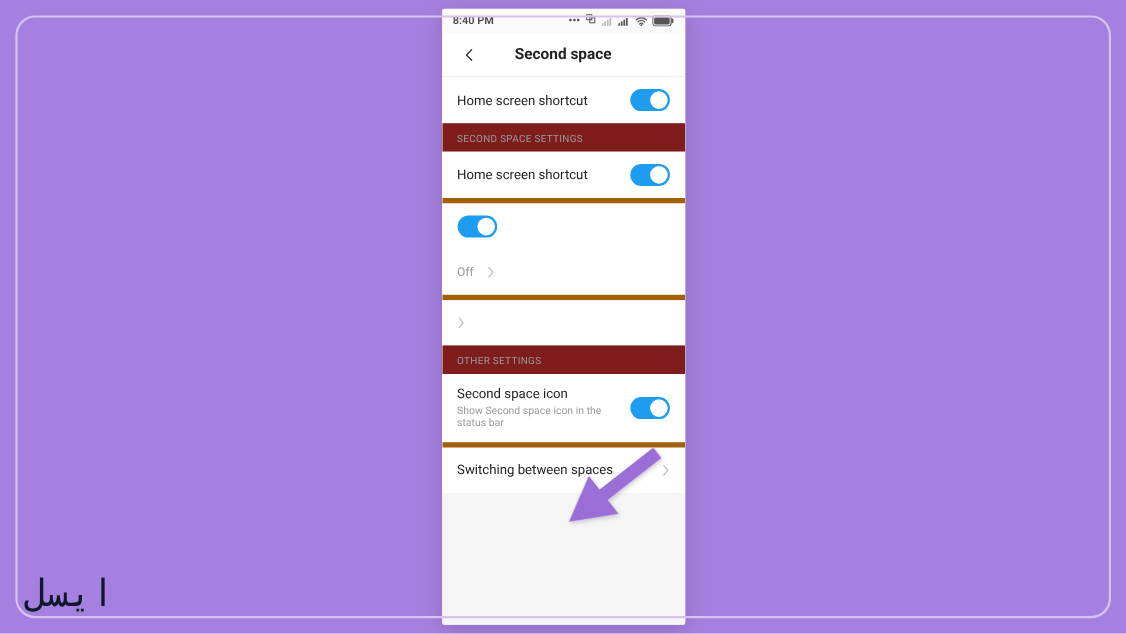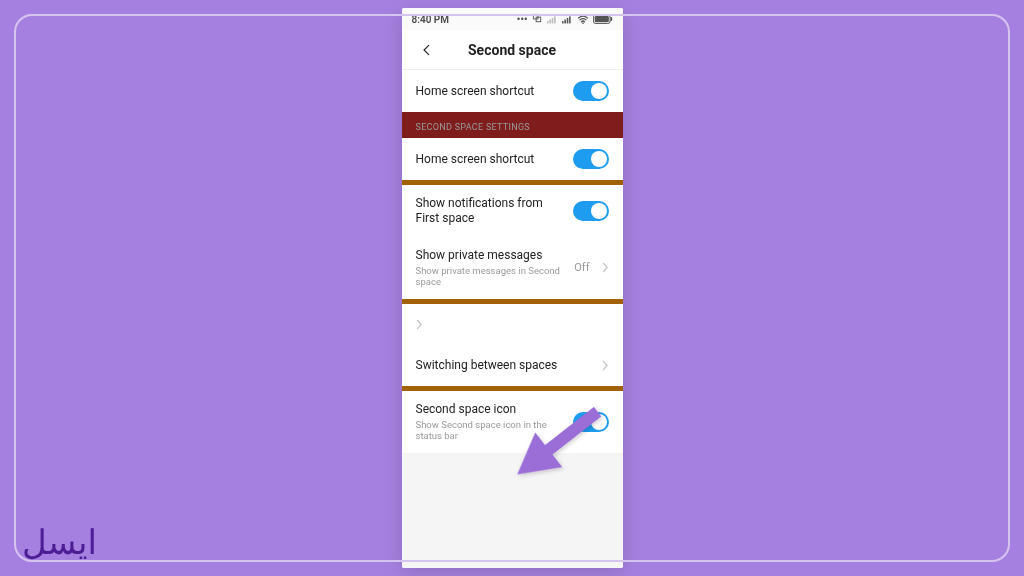--- a/index.html
+++ b/index.html
@@ -14,24 +14,24 @@
     position: absolute;
     left: 14px; top: 14px; right: 14px; bottom: 14px;
     border: 2px solid #d6c4f0;
     border-radius: 18px;
     pointer-events: none;
   }
   .watermark {
     position: absolute;
     left: 22px; bottom: 14px;
     font-size: 34px;
-    color: #4c1d95;
+    color: #0f172a;
     font-weight: 400;
     letter-spacing: 1px;
-    font-family: Liberation Sans, sans-serif;
+    font-family: Liberation Mono, monospace;
   }
   .phone {
     width: 221px;
     height: 560px;
     background: #fff;
     border-radius: 2px;
     overflow: hidden;
     display: flex; flex-direction: column;
     box-shadow: 0 4px 20px rgba(0,0,0,0.15);
   }
@@ -214,76 +214,70 @@
       <div class="section">
         <div class="item">
           <div class="textcol">
               <div class="label">Home screen shortcut</div>
             </div>
           <div class="toggle on">
               <div class="knob"></div>
             </div>
         </div>
         <div class="item">
-          <div class="textcol">
-              <div class="label">Show notifications from First space</div>
-            </div>
-          <div class="toggle on">
-              <div class="knob"></div>
-            </div>
-        </div>
-      </div>
-
-      <div class="section">
-        <div class="item">
-          <div class="textcol">
-            <div class="label">Show private messages</div>
-            <div class="sub">Show private messages in Second space</div>
-          </div>
+          <div class="toggle on">
+              <div class="knob"></div>
+            </div>
+        </div>
+      </div>
+
+      <div class="section">
+        <div class="item">
           <div class="value-chevron">
             <span class="value-text">Off</span>
             <span class="chevron">
               <svg width="7" height="11" viewBox="0 0 8 14">
                   <path d="M1 1 L6 7 L1 13" fill="none" stroke="#c4c4c4" stroke-width="1.6"></path>
                 </svg>
             </span>
           </div>
         </div>
         <div class="item">
           <div class="value-chevron">
             <span class="chevron">
               <svg width="7" height="11" viewBox="0 0 8 14">
                   <path d="M1 1 L6 7 L1 13" fill="none" stroke="#c4c4c4" stroke-width="1.6"></path>
                 </svg>
             </span>
           </div>
         </div>
       </div>
 
-      <div class="section">
+      <div class="group-label">OTHER SETTINGS</div>
+      <div class="section">
+        <div class="item">
+          <div class="textcol">
+            <div class="label">Second space icon</div>
+            <div class="sub">Show Second space icon in the status bar</div>
+          </div>
+          <div class="toggle on">
+              <div class="knob"></div>
+            </div>
+        </div>
         <div class="item">
           <div class="textcol">
               <div class="label">Switching between spaces</div>
             </div>
           <div class="value-chevron">
             <span class="chevron">
               <svg width="7" height="11" viewBox="0 0 8 14">
                   <path d="M1 1 L6 7 L1 13" fill="none" stroke="#c4c4c4" stroke-width="1.6"></path>
                 </svg>
             </span>
           </div>
-        </div>
-        <div class="item">
-          <div class="textcol">
-            <div class="label">Second space icon</div>
-            <div class="sub">Show Second space icon in the status bar</div>
-          </div>
-          <div class="toggle on">
-              <div class="knob"></div>
-            </div>
         </div>
       </div>
 
     </div>
   </div>
 
   <svg class="big-arrow" width="130" height="120" viewBox="0 0 130 120">
     <defs>
       <filter id="sh" x="-20%" y="-20%" width="140%" height="140%">
         <feDropShadow dx="0" dy="2" stdDeviation="2" flood-color="#000" flood-opacity="0.2"></feDropShadow>

